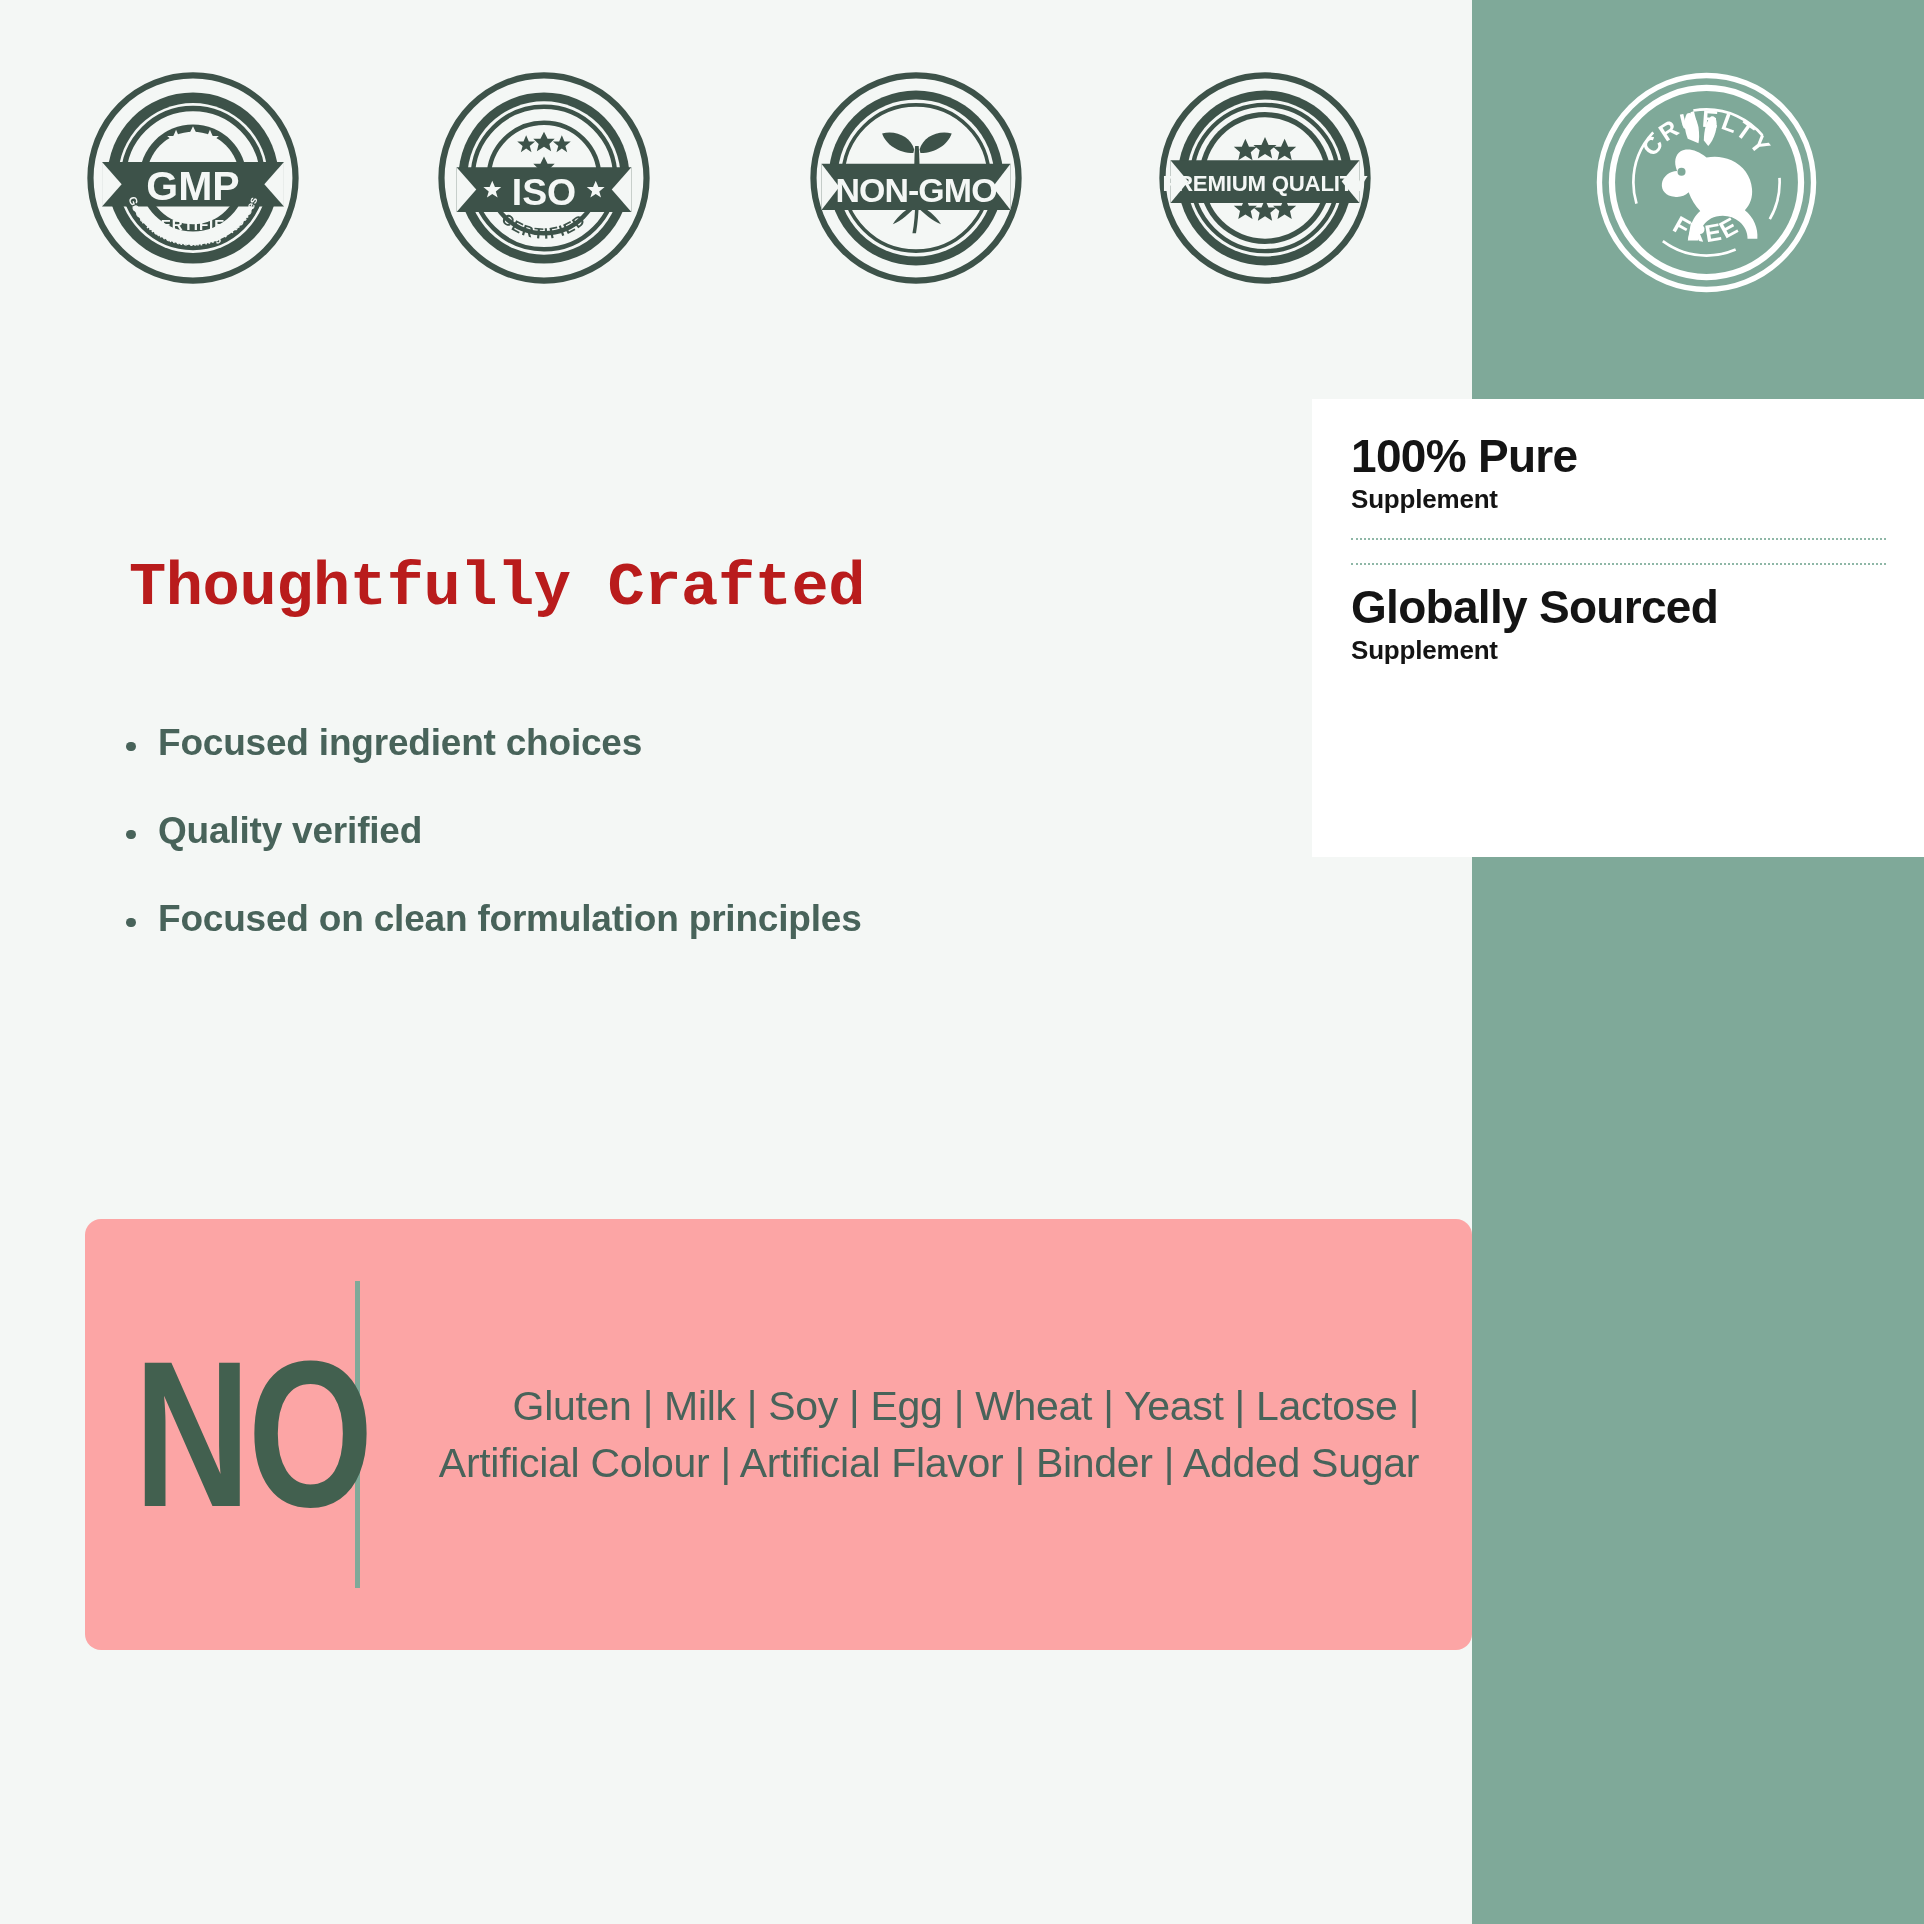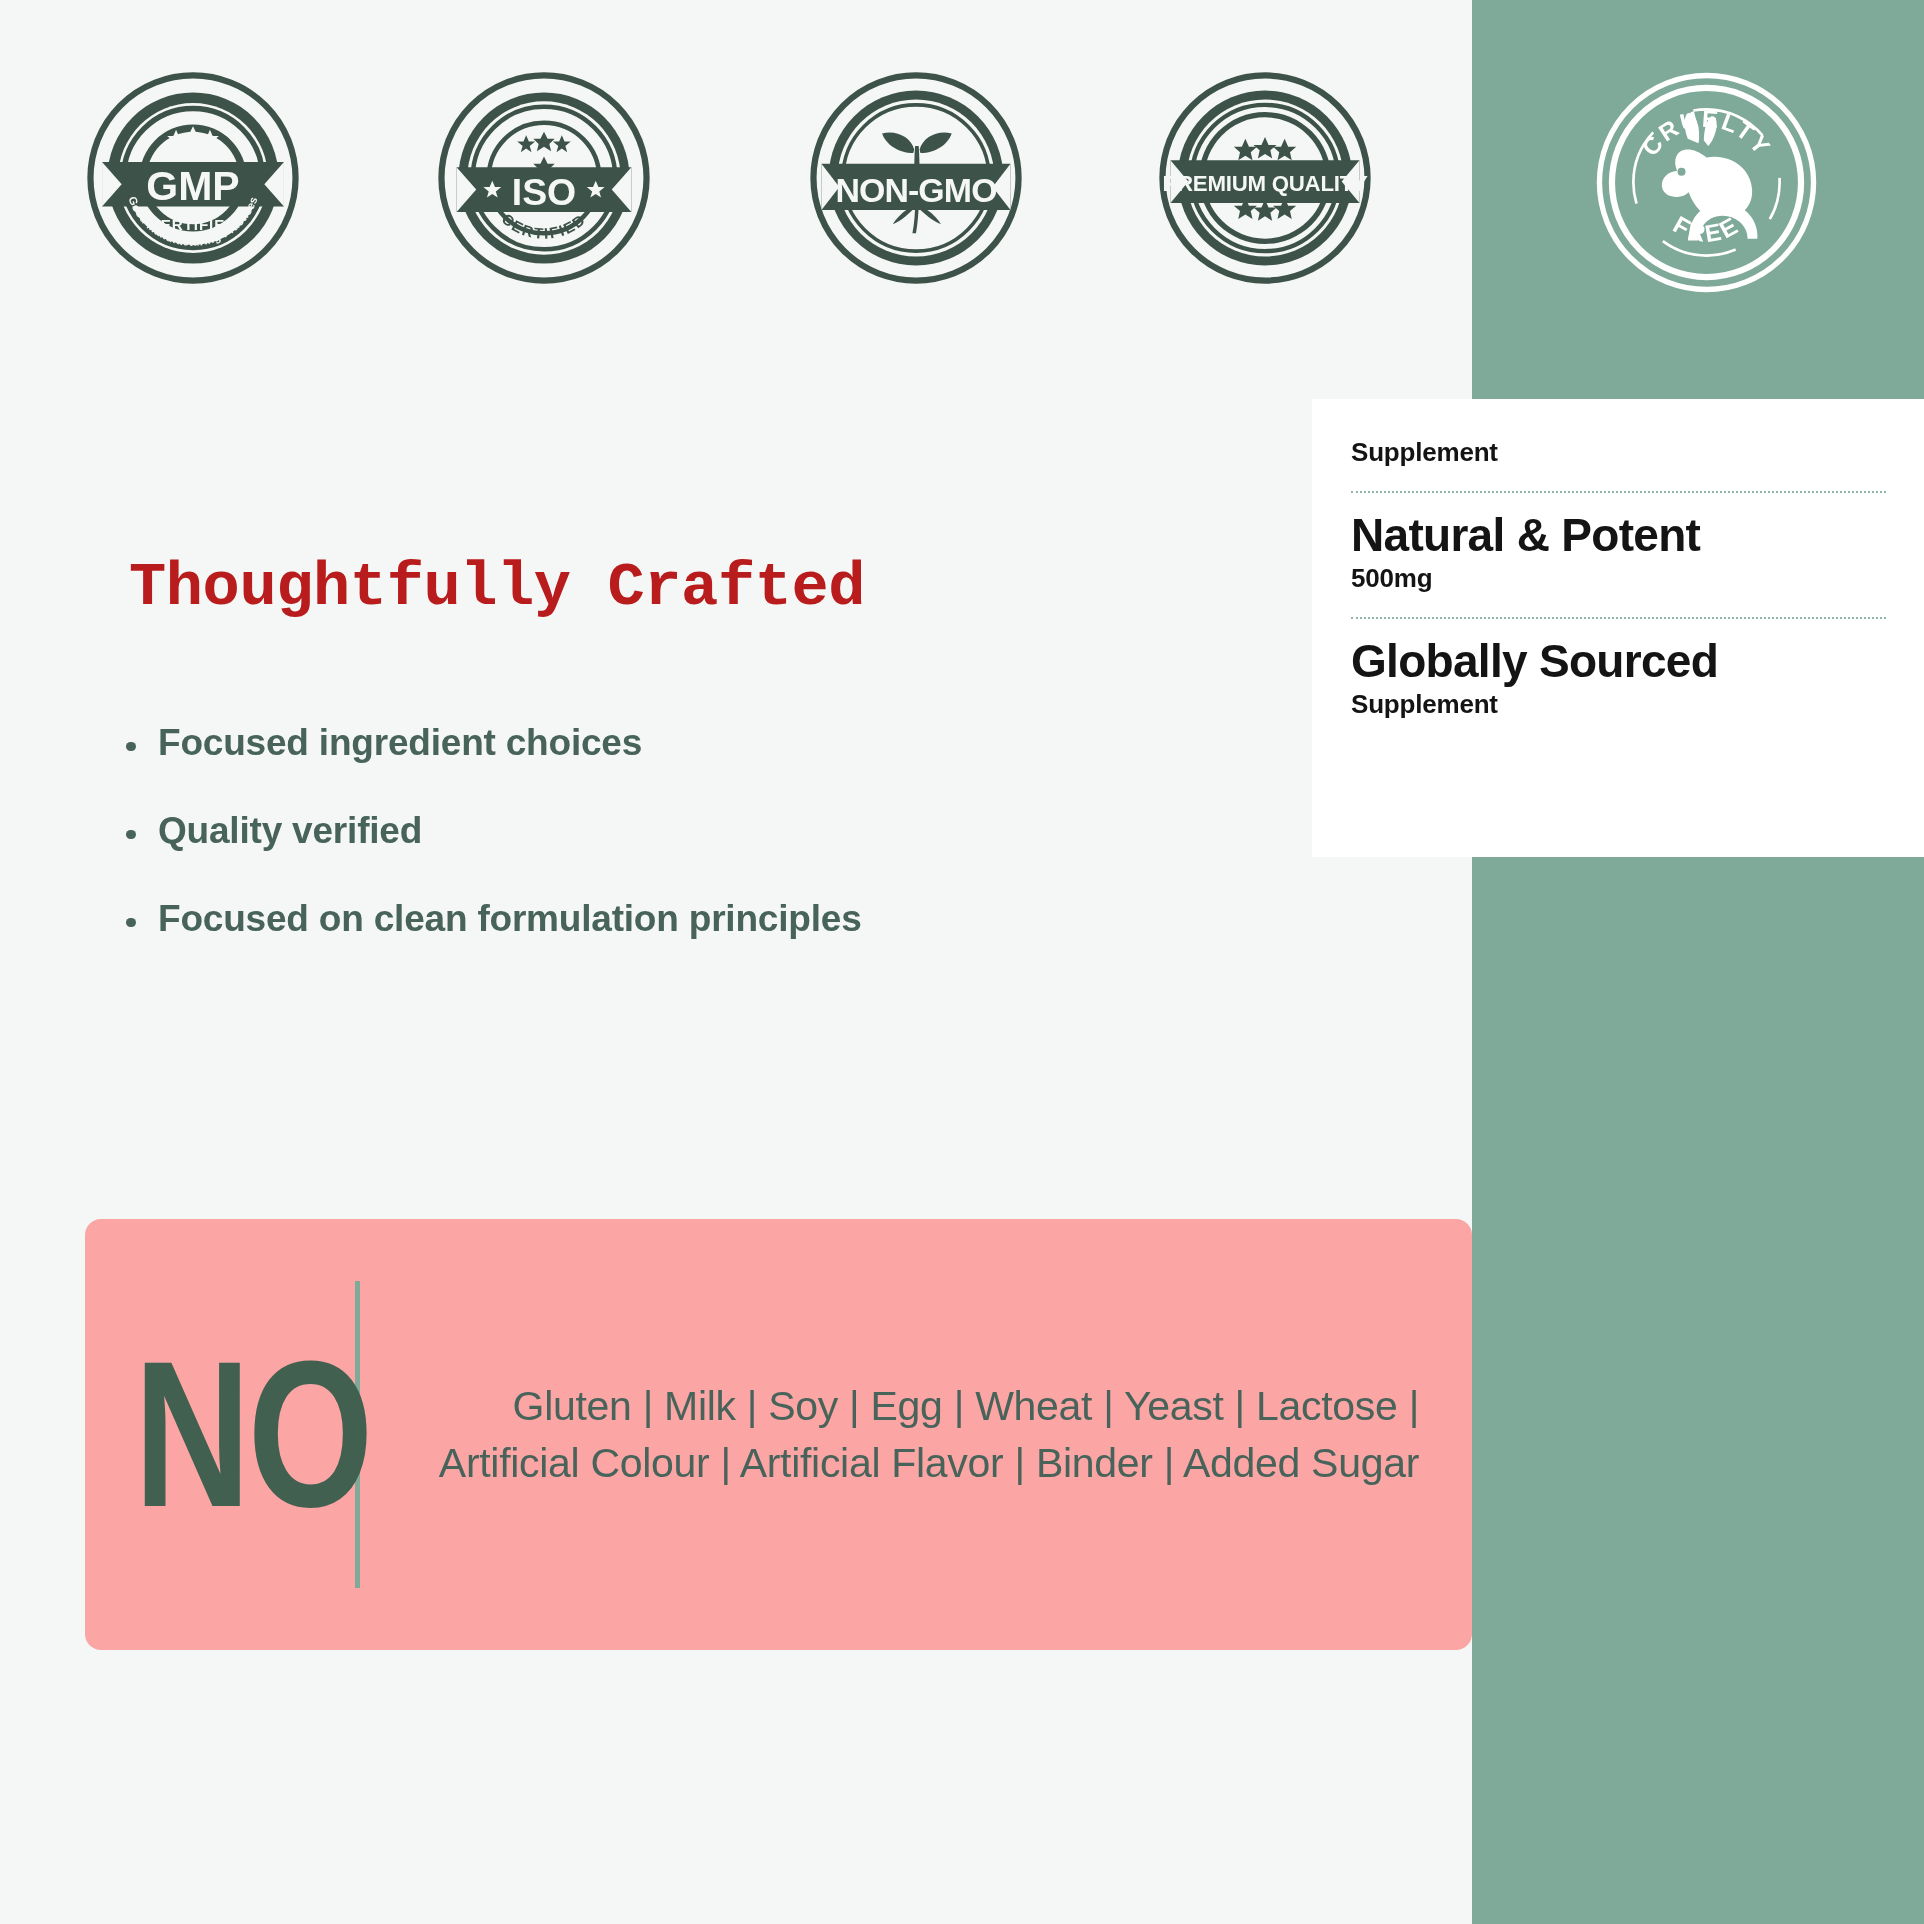--- a/index.html
+++ b/index.html
@@ -328,27 +328,24 @@
     <span>Quality verified</span>
   </li>
   <li>
     <span class="dot"></span>
     <span>Focused on clean formulation principles</span>
   </li>
 </ul>
 
 <div class="info-card">
   <div class="info-row">
+    <div class="big">100% Pure</div>
     <div class="small">Supplement</div>
   </div>
   <div class="dotted-sep"></div>
-  <div class="info-row">
-    <div class="big">Natural &amp; Potent</div>
-    <div class="small">500mg</div>
-  </div>
   <div class="dotted-sep"></div>
   <div class="info-row">
     <div class="big">Globally Sourced</div>
     <div class="small">Supplement</div>
   </div>
 </div>
 
 <div class="no-card">
   <div class="no-word">NO</div>
   <div class="no-divider"></div>

